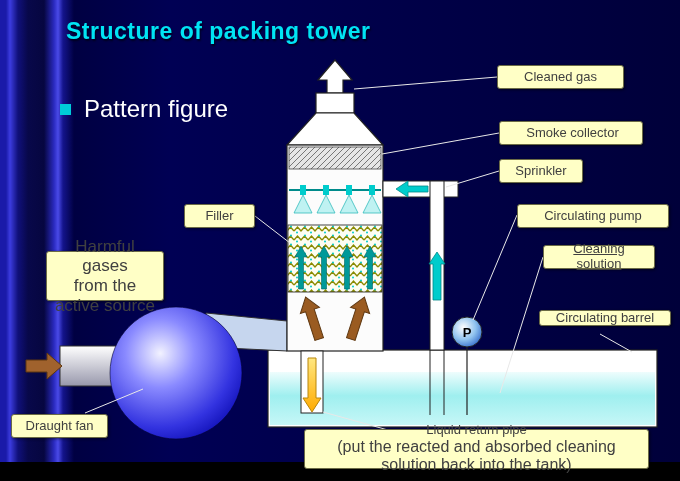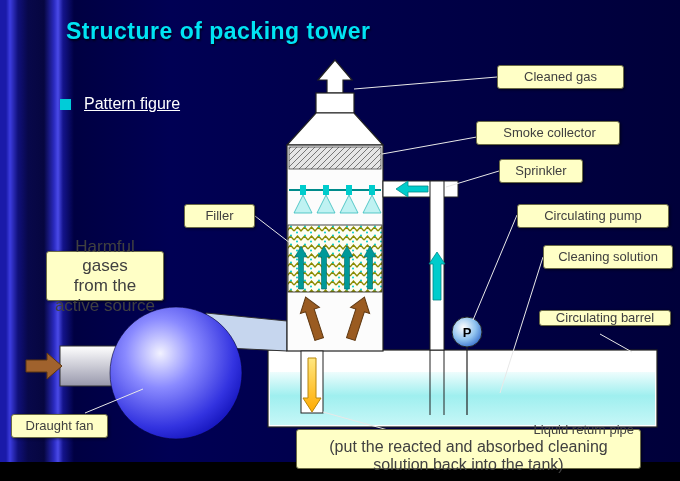--- a/index.html
+++ b/index.html
@@ -12,21 +12,21 @@
       #000054 170px,#00003a 680px);
   }
   .bottom-bar{position:absolute;left:0;bottom:0;width:680px;height:19px;background:#000;}
   .title{
     position:absolute;left:66px;top:18px;
     font-size:23px;font-weight:bold;color:#00e4f4;
     text-shadow:1px 2px 2px rgba(0,0,20,.8);letter-spacing:.5px;white-space:nowrap;
   }
   .subtitle-row{position:absolute;left:60px;top:95px;display:flex;align-items:center;}
   .bullet{width:11px;height:11px;background:#00ccd8;margin-right:13px;flex:0 0 auto;}
-  .subtitle{font-size:16px;color:#ffffff;white-space:nowrap;text-decoration:underline;}
+  .subtitle{font-size:24px;color:#ffffff;white-space:nowrap;}
   svg.diagram{position:absolute;left:0;top:0;width:680px;height:481px;}
   .label{
     position:absolute;background:#ffffc6;border:1px solid #6b6b45;border-radius:3px;
     color:#404040;font-size:13px;line-height:1.15;
     display:flex;flex-direction:column;align-items:center;justify-content:center;
     text-align:center;padding:2px 6px;box-sizing:border-box;
     box-shadow:1px 1px 3px rgba(0,0,0,.55);
   }
   .label .small{font-size:16px;}
   .label .l12{font-size:17px;}
@@ -166,52 +166,52 @@
       <line x1="600" y1="334" x2="632" y2="352"></line>
       <line x1="85" y1="413" x2="143" y2="389"></line>
       <line x1="388" y1="430" x2="323" y2="412"></line>
     </g>
   </svg>
 
   <div class="label" style="left:497px;top:65px;width:127px;height:24px;">
     <span>Cleaned gas</span>
   </div>
 
-  <div class="label" style="left:476px;top:121px;width:144px;height:24px;padding-left:9px;">
+  <div class="label" style="left:499px;top:121px;width:144px;height:24px;padding-left:9px;">
     <span>Smoke collector</span>
   </div>
 
   <div class="label" style="left:499px;top:159px;width:84px;height:24px;">
     <span>Sprinkler</span>
   </div>
 
   <div class="label" style="left:184px;top:204px;width:71px;height:24px;">
     <span>Filler</span>
   </div>
 
   <div class="label" style="left:517px;top:204px;width:152px;height:24px;">
     <span>Circulating pump</span>
   </div>
 
-  <div class="label" style="left:543px;top:245px;width:130px;height:24px;">
+  <div class="label" style="left:543px;top:245px;width:112px;height:24px;text-decoration:underline;">
     <span>Cleaning solution</span>
   </div>
 
   <div class="label" style="left:539px;top:310px;width:132px;height:16px;">
     <span>Circulating barrel</span>
   </div>
 
   <div class="label" style="left:46px;top:251px;width:118px;height:50px;">
     <span class="l12">Harmful gases</span>
     <span class="l12">from the</span>
     <span class="l12">active source</span>
   </div>
 
   <div class="label" style="left:11px;top:414px;width:97px;height:24px;">
     <span>Draught fan</span>
   </div>
 
-  <div class="label" style="left:296px;top:429px;width:345px;height:40px;align-items:flex-end;">
+  <div class="label" style="left:304px;top:429px;width:345px;height:40px;">
     <span>Liquid return pipe</span>
     <span class="small">(put the reacted and absorbed cleaning solution back into the tank)</span>
   </div>
 
 </div>
 
 </body></html>

